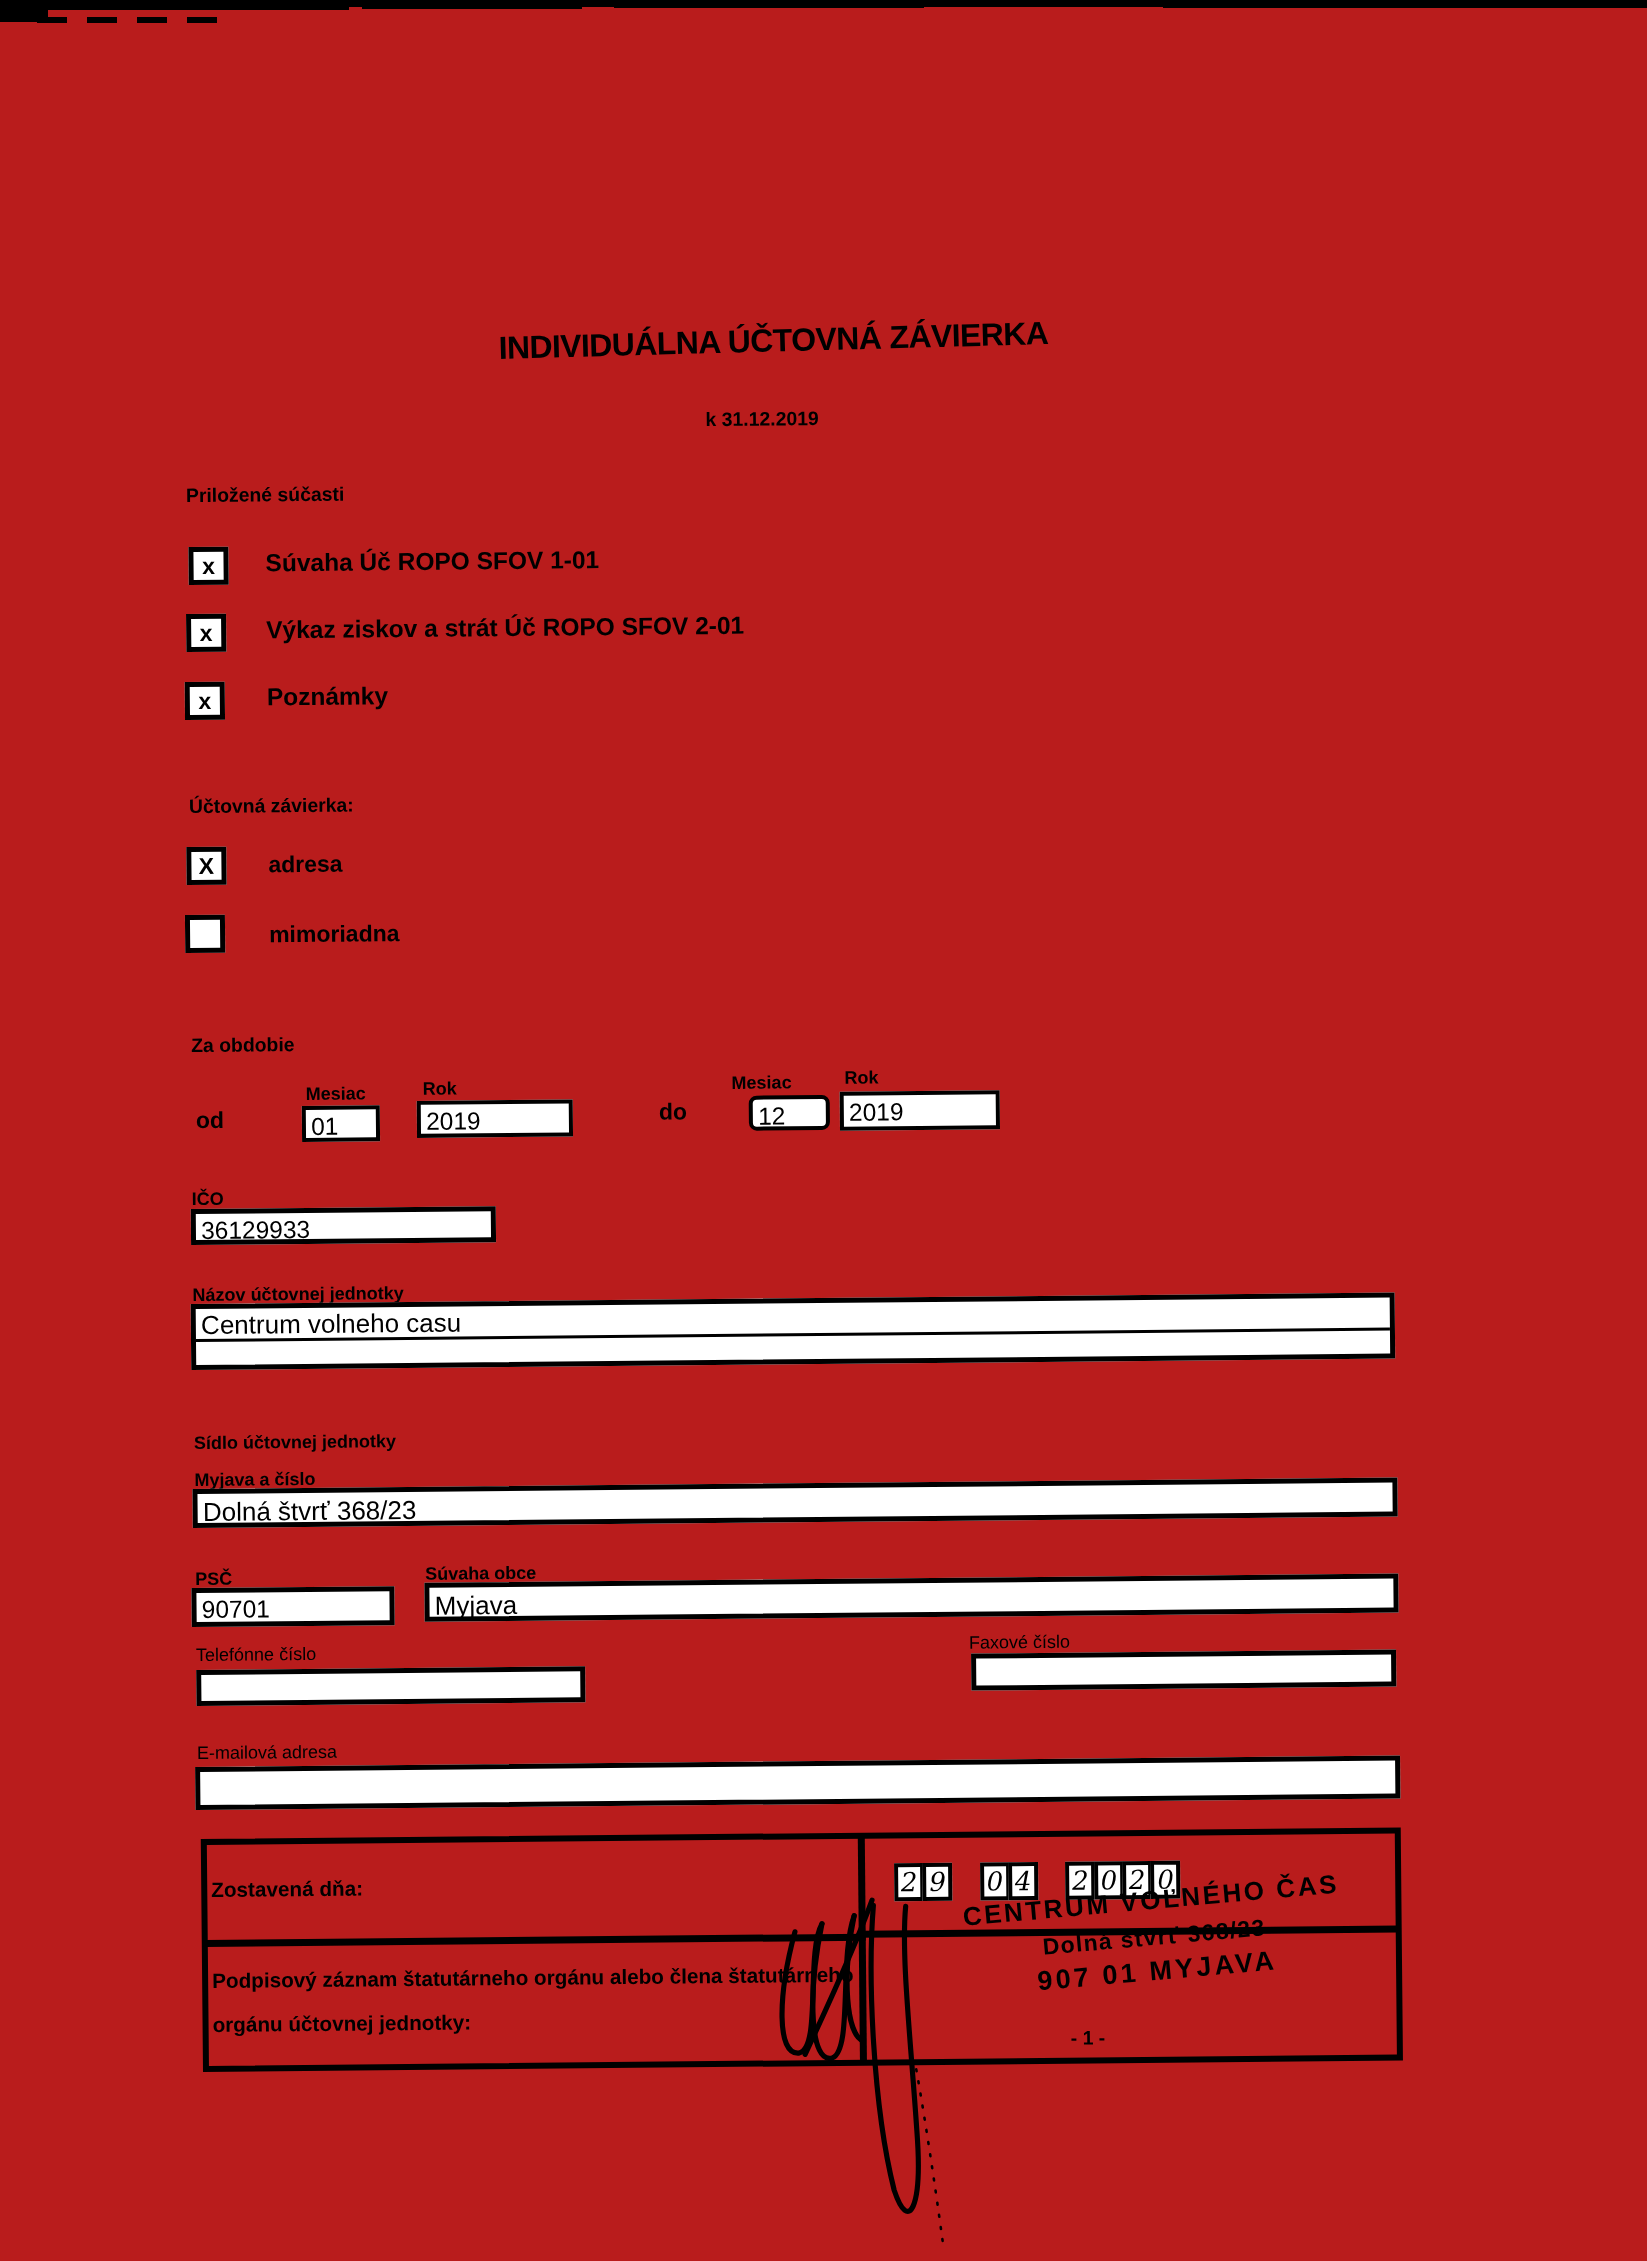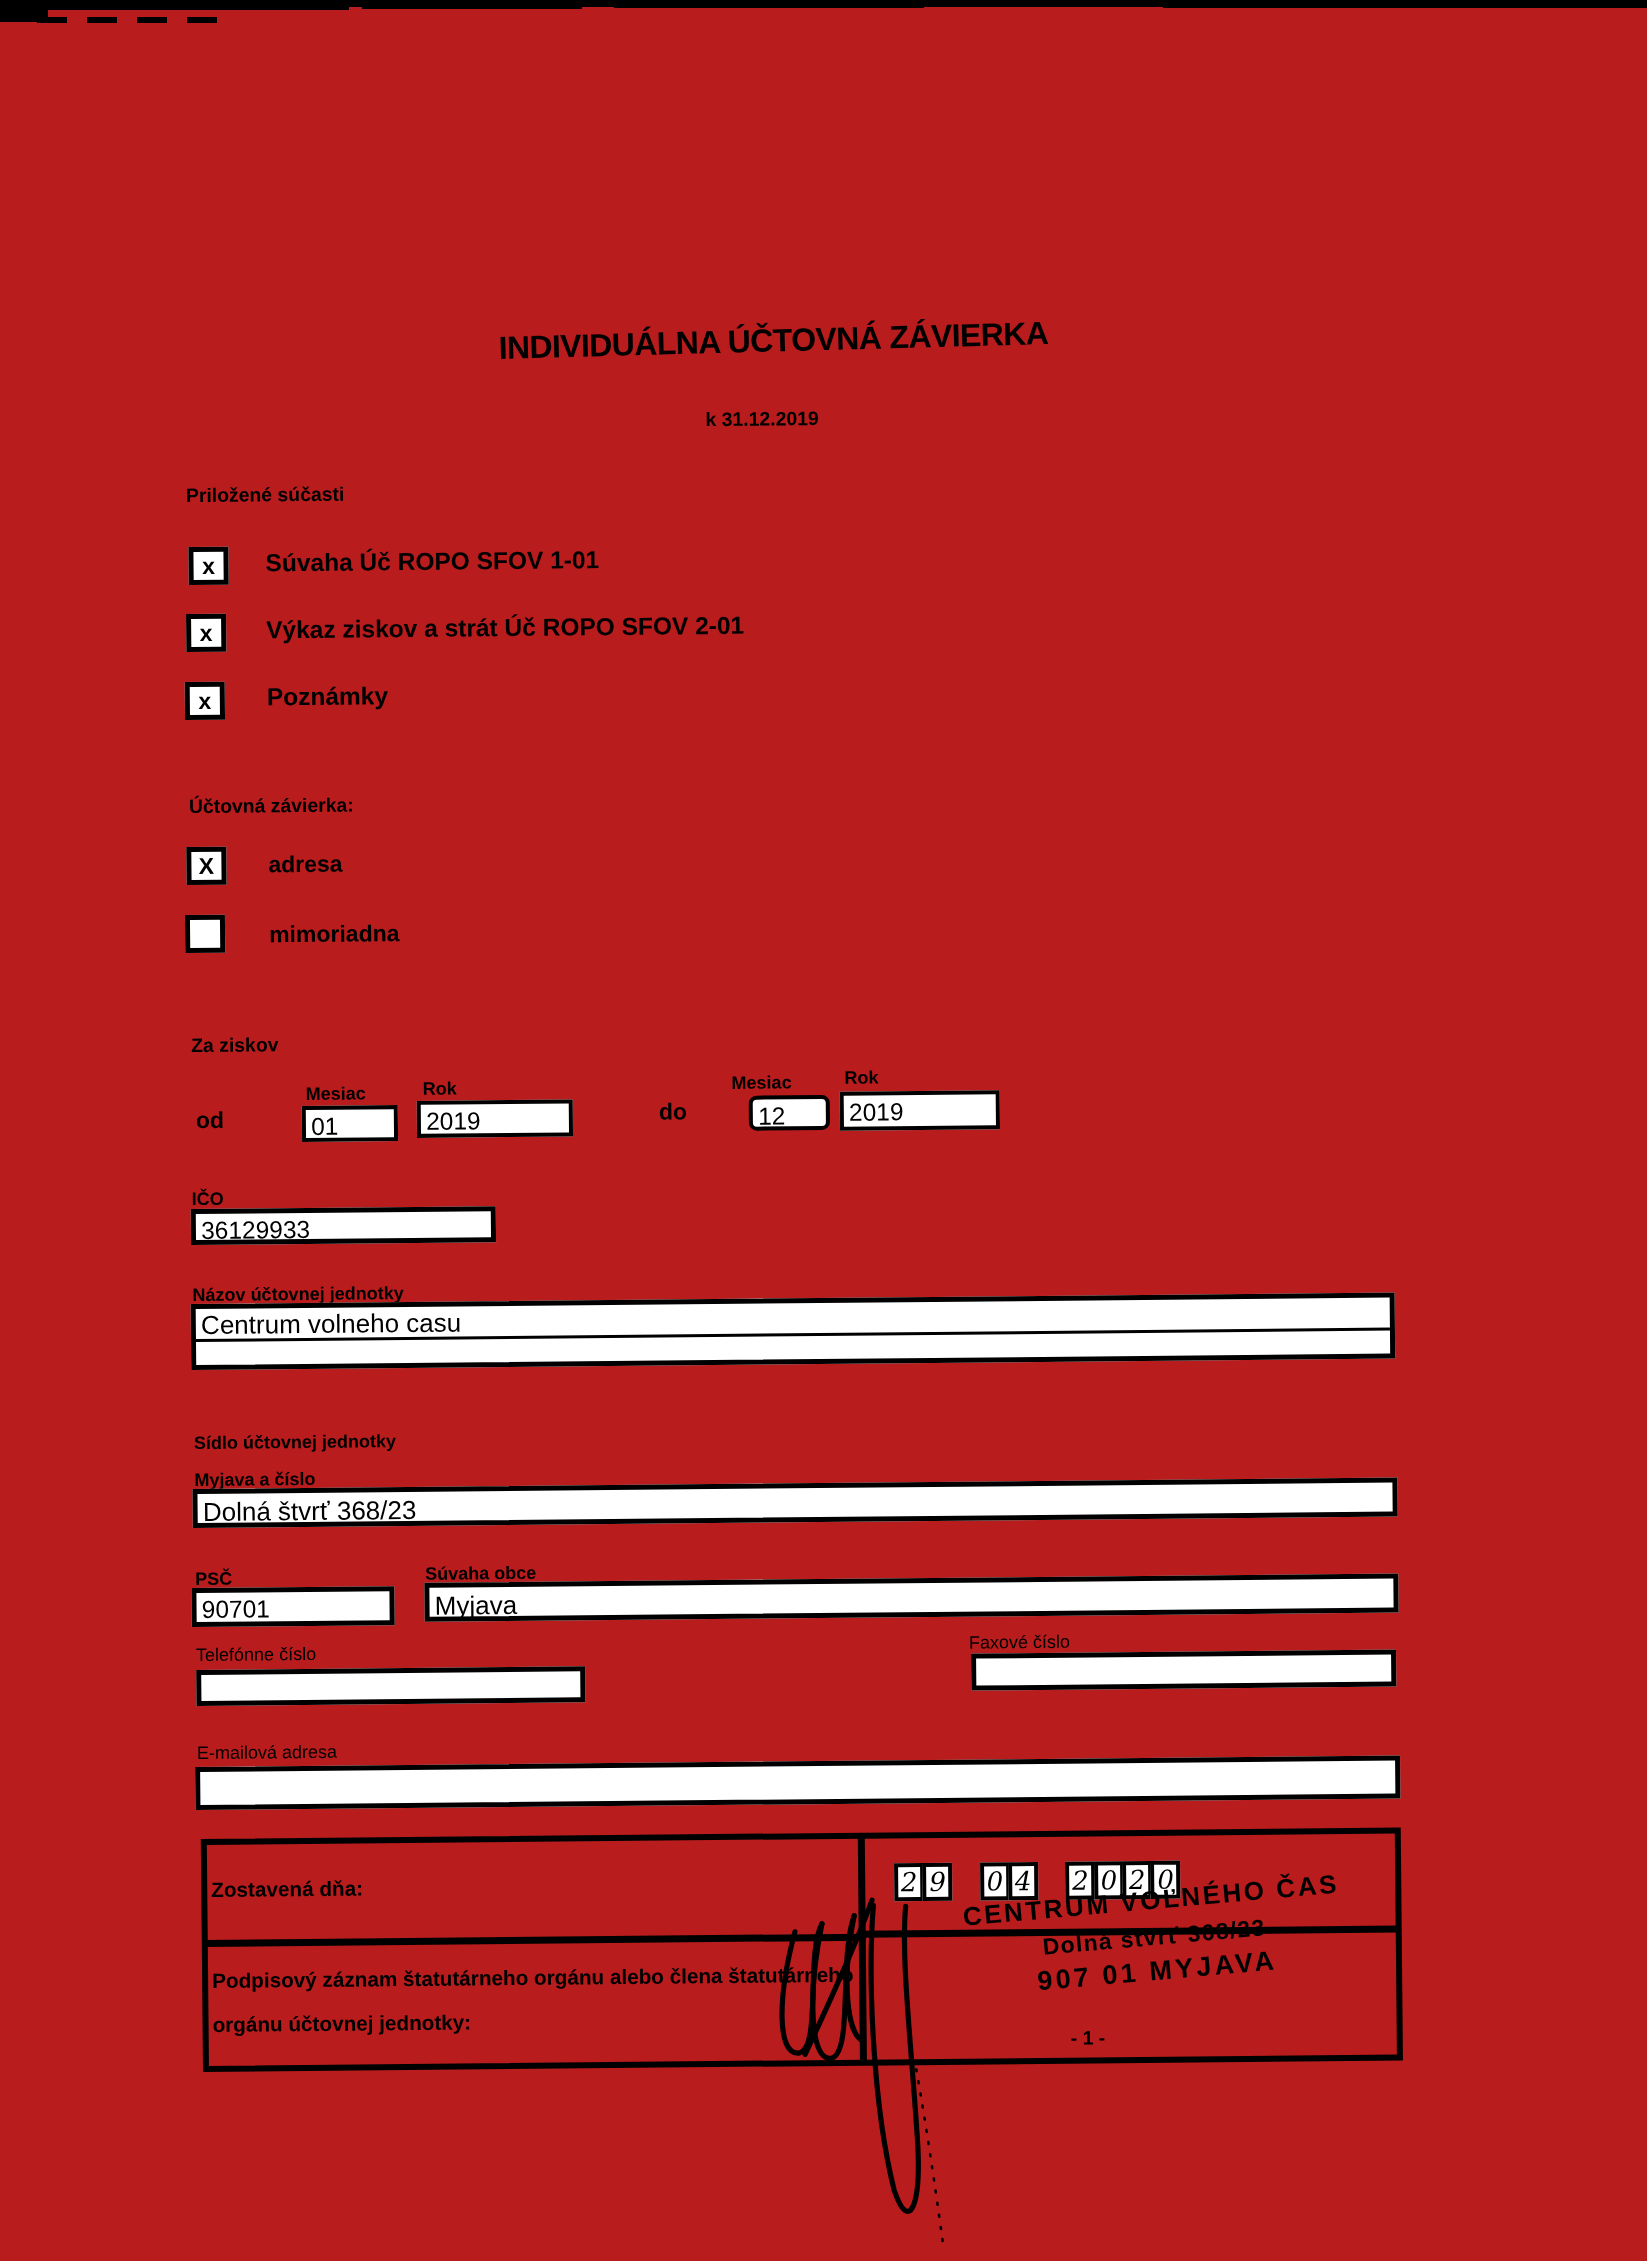--- a/index.html
+++ b/index.html
@@ -62,26 +62,26 @@
     <div class="abs lbl fs38" style="left:271px;top:678px;">Poznámky</div>
 
     <div class="abs lbl fs30" style="left:192px;top:789px;">Účtovná závierka:</div>
 
     <div class="abs cbx" style="left:189px;top:841px;">X</div>
     <div class="abs lbl fs36" style="left:271px;top:846px;">adresa</div>
 
     <div class="abs cbx" style="left:187px;top:909px;"></div>
     <div class="abs lbl fs36" style="left:271px;top:916px;">mimoriadna</div>
 
-    <div class="abs lbl fs30" style="left:192px;top:1028px;">Za ziskov</div>
+    <div class="abs lbl fs30" style="left:192px;top:1028px;">Za obdobie</div>
 
     <div class="abs lbl fs36" style="left:196px;top:1101px;">od</div>
     <div class="abs lbl fs28" style="left:306px;top:1079px;">Mesiac</div>
     <div class="abs lbl fs28" style="left:423px;top:1075px;">Rok</div>
-    <div class="abs box" style="left:302px;top:1101px;width:96px;height:36px;border-width:4.5px;">
+    <div class="abs box" style="left:302px;top:1101px;width:78px;height:36px;border-width:4.5px;">
       <div class="val">01</div>
     </div>
     <div class="abs box" style="left:417px;top:1097px;width:156px;height:37px;border-width:4.5px;">
       <div class="val">2019</div>
     </div>
 
     <div class="abs lbl fs36" style="left:659px;top:1097px;">do</div>
     <div class="abs lbl fs28" style="left:732px;top:1072px;">Mesiac</div>
     <div class="abs lbl fs28" style="left:845px;top:1068px;">Rok</div>
     <div class="abs box" style="left:749px;top:1095px;width:81px;height:35px;border-width:4.5px;border-radius:8px;">

